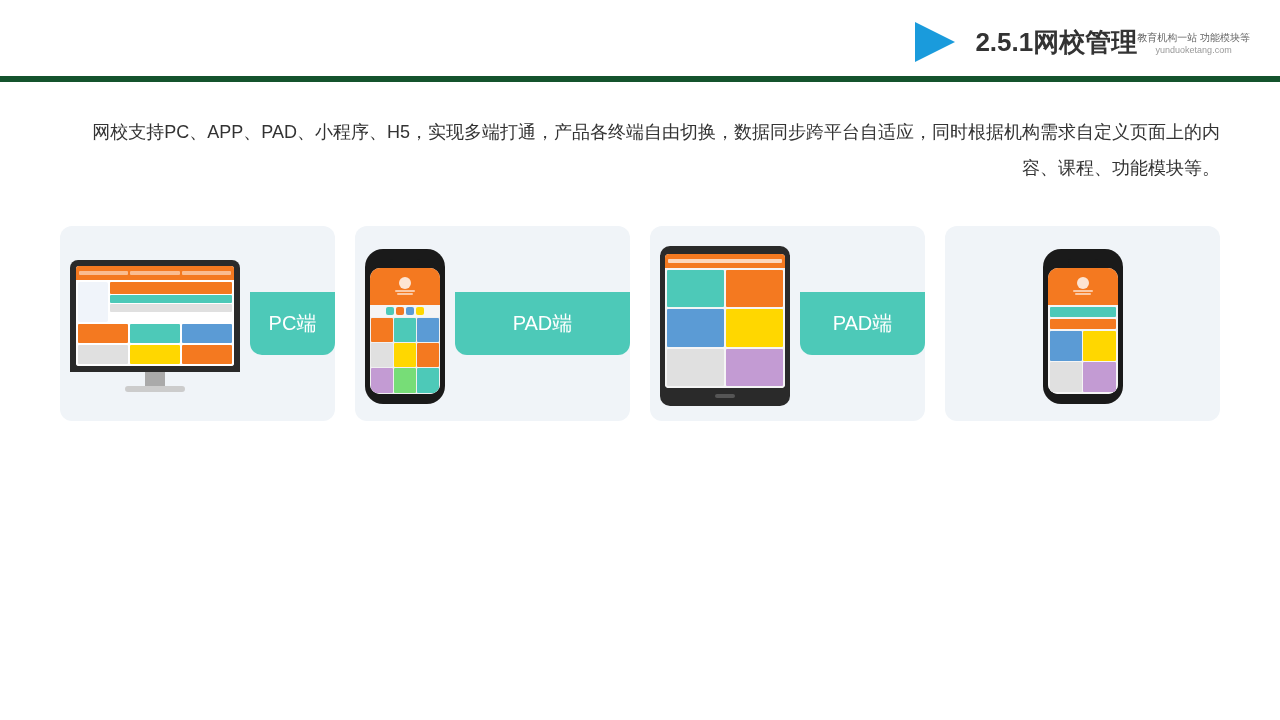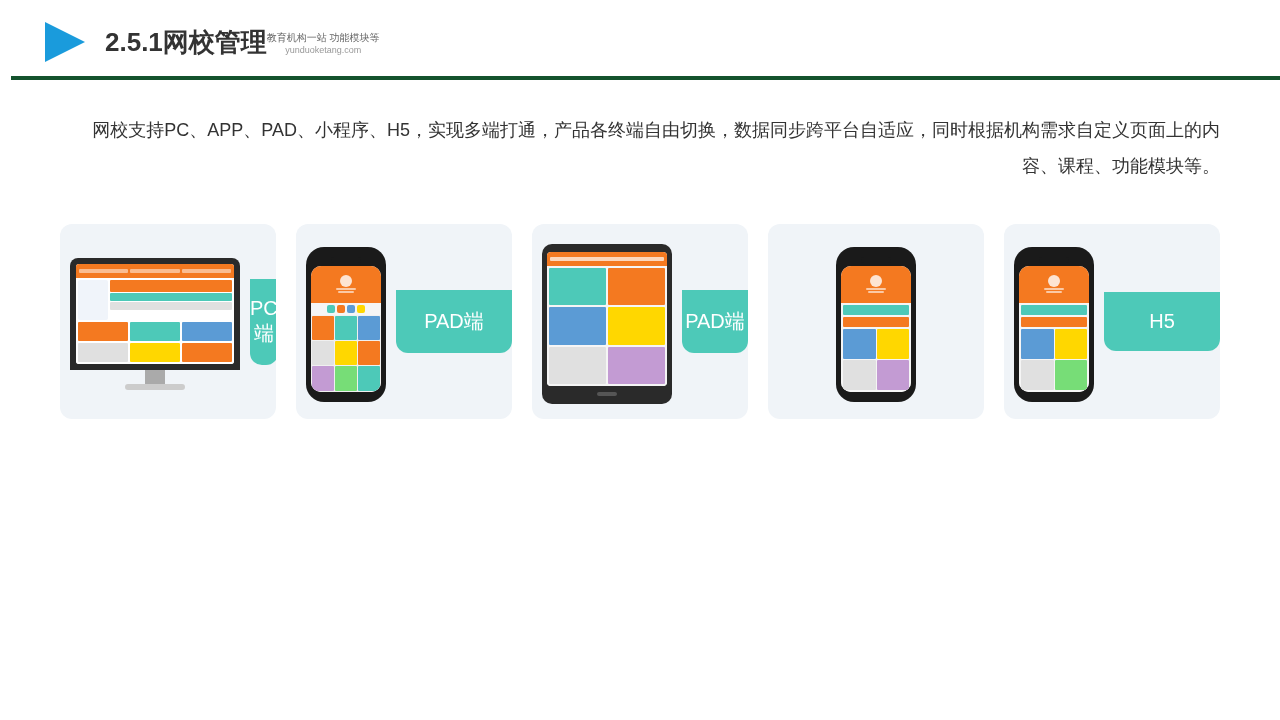--- a/index.html
+++ b/index.html
@@ -8,24 +8,23 @@
       height: 720px;
       background: #ffffff;
       font-family: 'Microsoft YaHei', 'PingFang SC', sans-serif;
       overflow: hidden;
     }
 
     
     .header {
       display: flex;
       align-items: center;
-      justify-content: flex-start;
+      justify-content: flex-end;
       padding: 18px 30px 10px 30px;
-      border-bottom: 4px solid #14532d;
-      margin-left: 11px;
+      border-bottom: 6px solid #14532d;
     }
     .header-left {
       display: flex;
       align-items: center;
       gap: 16px;
     }
     .play-icon {
       width: 48px;
       height: 48px;
     }
@@ -404,43 +403,14 @@
                 <div style="background:#e0e0e0;border-radius:1px;"></div>
                 <div style="background:#c39bd3;border-radius:1px;"></div>
               </div>
             </div>
           </div>
         </div>
       </div>
     </div>
   </div>
 
-  <div class="card">
-    <div class="card-image-area">
-      <div class="phone-frame">
-        <div class="phone-notch"></div>
-        <div class="phone-screen">
-          <div class="phone-content">
-            <div class="phone-banner" style="background:#f47920;">
-              <div style="display:flex;flex-direction:column;align-items:center;gap:1px;">
-                <div style="background:rgba(255,255,255,0.8);border-radius:50%;width:12px;height:12px;"></div>
-                <div style="background:rgba(255,255,255,0.6);height:2px;width:20px;border-radius:1px;"></div>
-                <div style="background:rgba(255,255,255,0.6);height:2px;width:16px;border-radius:1px;"></div>
-              </div>
-            </div>
-            <div style="flex:1;display:flex;flex-direction:column;gap:2px;padding:2px;background:#f5f5f5;">
-              <div style="height:10px;background:#4dc9b8;border-radius:1px;"></div>
-              <div style="height:10px;background:#f47920;border-radius:1px;"></div>
-              <div style="flex:1;display:grid;grid-template-columns:1fr 1fr;gap:1px;">
-                <div style="background:#5b9bd5;border-radius:1px;"></div>
-                <div style="background:#ffd700;border-radius:1px;"></div>
-                <div style="background:#e0e0e0;border-radius:1px;"></div>
-                <div style="background:#77dd77;border-radius:1px;"></div>
-              </div>
-            </div>
-          </div>
-        </div>
-      </div>
-    </div>
-    <div class="card-label">H5</div>
-  </div>
 
 </div>
 
 </body></html>

